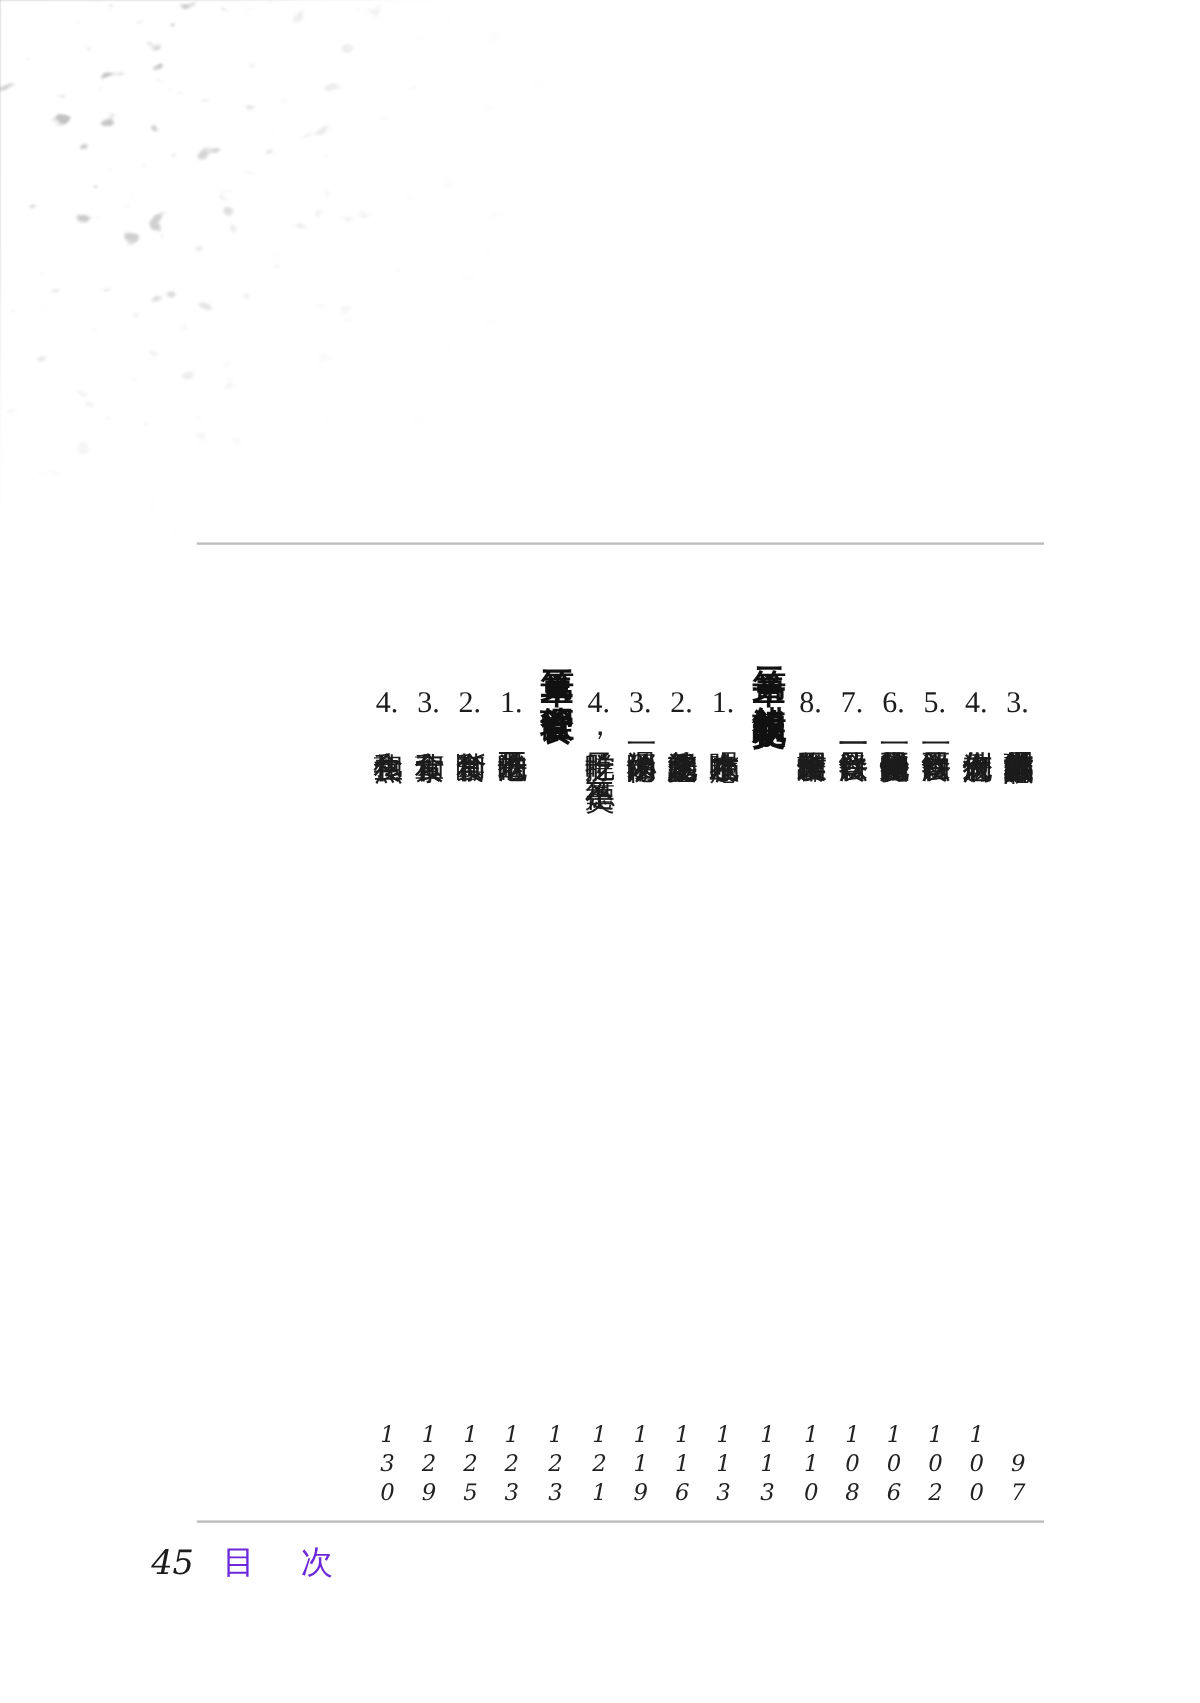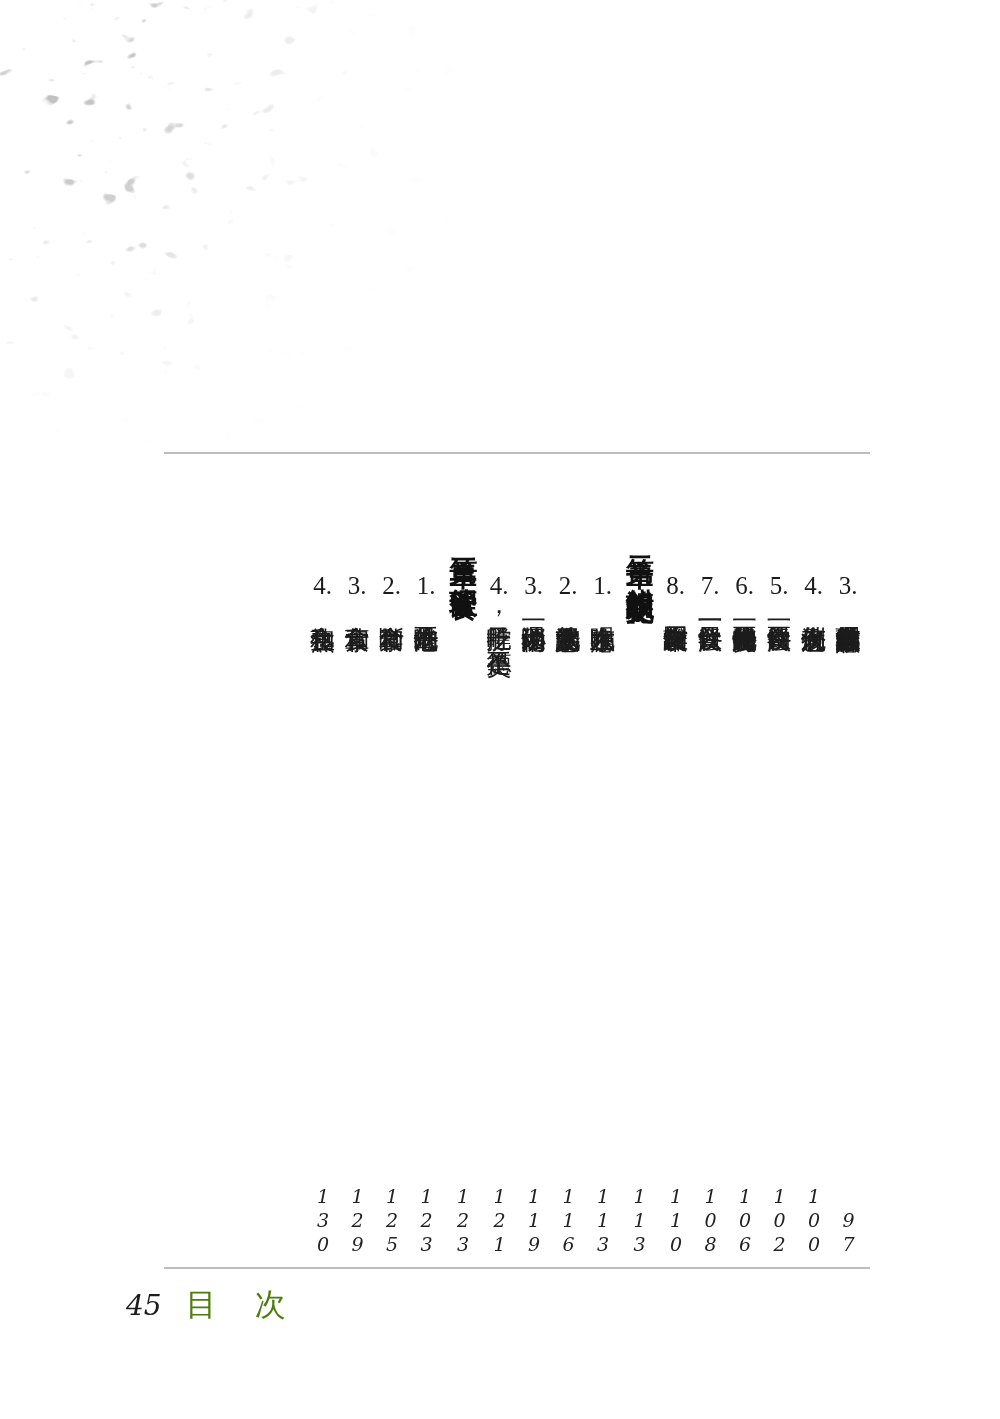--- a/index.html
+++ b/index.html
@@ -73,23 +73,23 @@
     align-items: center;
     gap: 24px;
   }
   .footer .folio {
     font-family: "DejaVu Serif", "Liberation Serif", serif;
     font-style: italic;
     font-size: 28px;
     color: #1c1c1c;
   }
   .footer .section {
-    font-size: 31px;
+    font-size: 27px;
     letter-spacing: 38px;
-    color: #4d7c0f;
+    color: #6d28d9;
   }
 </style>
 </head>
 <body>
 
 <div class="page">
 
   <svg class="water" width="470" height="450" viewBox="0 0 470 450" aria-hidden="true">
     <defs>
       <linearGradient id="base" x1="0" y1="0" x2="1" y2="1">

